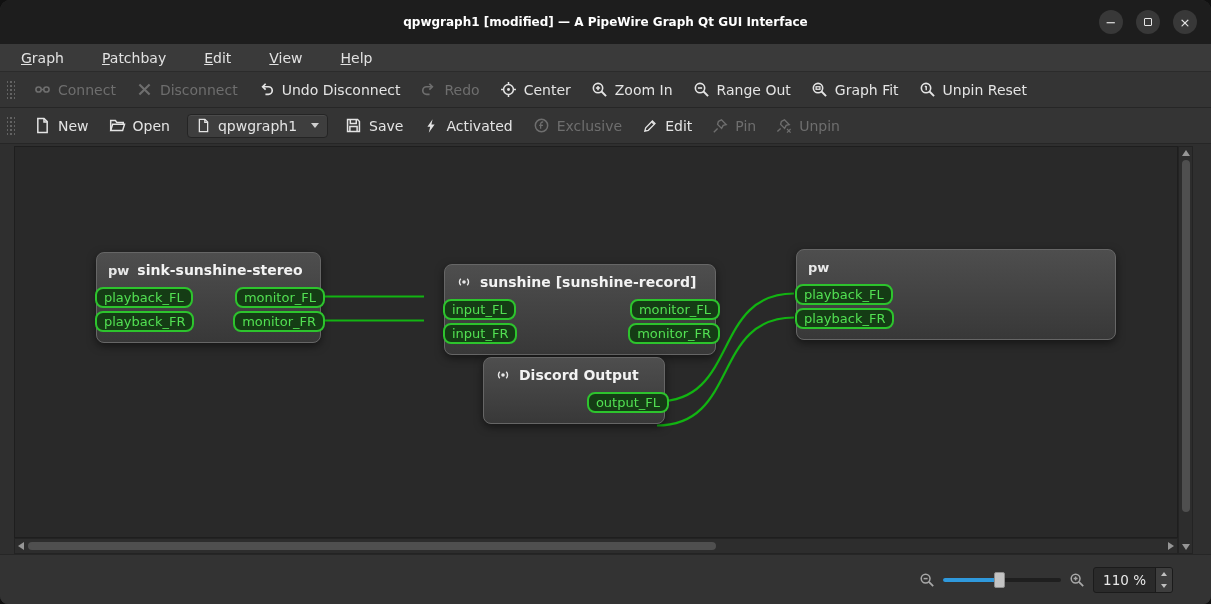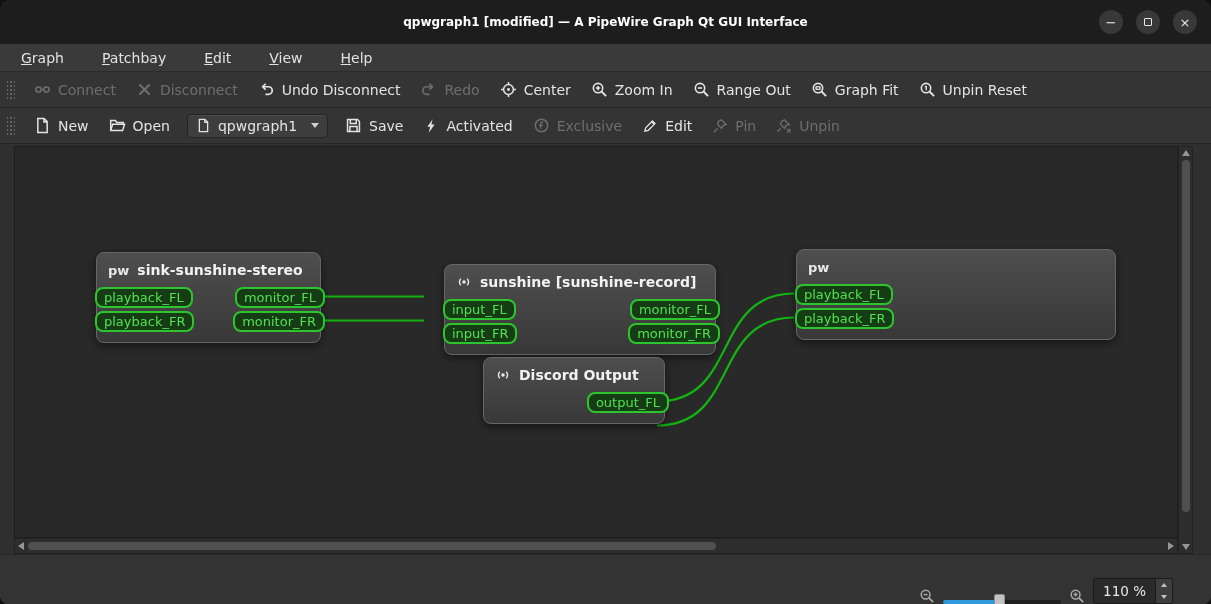--- a/index.html
+++ b/index.html
@@ -58,21 +58,21 @@
   .hscroll { grid-area:2/1/3/2; background:#2d2d2d; border:1px solid #232323; display:flex; align-items:center; padding:0 3px; }
   .tri-up   { width:0;height:0;border-left:4px solid transparent;border-right:4px solid transparent;border-bottom:6px solid #969696; }
   .tri-down { width:0;height:0;border-left:4px solid transparent;border-right:4px solid transparent;border-top:6px solid #969696; }
   .tri-left { width:0;height:0;border-top:4px solid transparent;border-bottom:4px solid transparent;border-right:6px solid #969696; }
   .tri-right{ width:0;height:0;border-top:4px solid transparent;border-bottom:4px solid transparent;border-left:6px solid #969696; }
   .vthumb { width:8px; border-radius:4px; background:#4f4f4f; height:352px; margin:4px 0; }
   .hthumb { height:8px; border-radius:4px; background:#4f4f4f; width:688px; margin:0 4px; }
   .vfill { flex:1; } .hfill { flex:1; }
 
   
-  .statusbar { height:50px; background:#333333; display:flex; align-items:flex-end; justify-content:flex-end;
+  .statusbar { height:50px; background:#333333; display:flex; align-items:center; justify-content:flex-end;
                gap:8px; padding:0 38px 0 12px; border-top:1px solid #262626; }
   .sb-icon { color:#a8a8a8; display:flex; align-items:center; }
   .slider { width:118px; height:4px; background:#1f1f1f; border-radius:2px; position:relative; }
   .slider-fill { position:absolute; left:0; top:0; height:4px; width:56px; border-radius:2px; }
   .slider-handle { position:absolute; left:51px; top:-6px; width:11px; height:16px; background:#c3c3c3;
                    border:1px solid #8d8d8d; border-radius:2px; }
   .spin { display:flex; align-items:stretch; background:#2a2a2a; border:1px solid #1b1b1b; border-radius:3px; overflow:hidden; height:26px; }
   .spin-val { padding:0 9px; color:#e8e8e8; font-size:13.5px; display:flex; align-items:center; }
   .spin-btns { width:17px; background:#3e3e3e; border-left:1px solid #1b1b1b; display:flex; flex-direction:column; }
   .spin-up, .spin-down { flex:1; display:flex; align-items:center; justify-content:center; }

